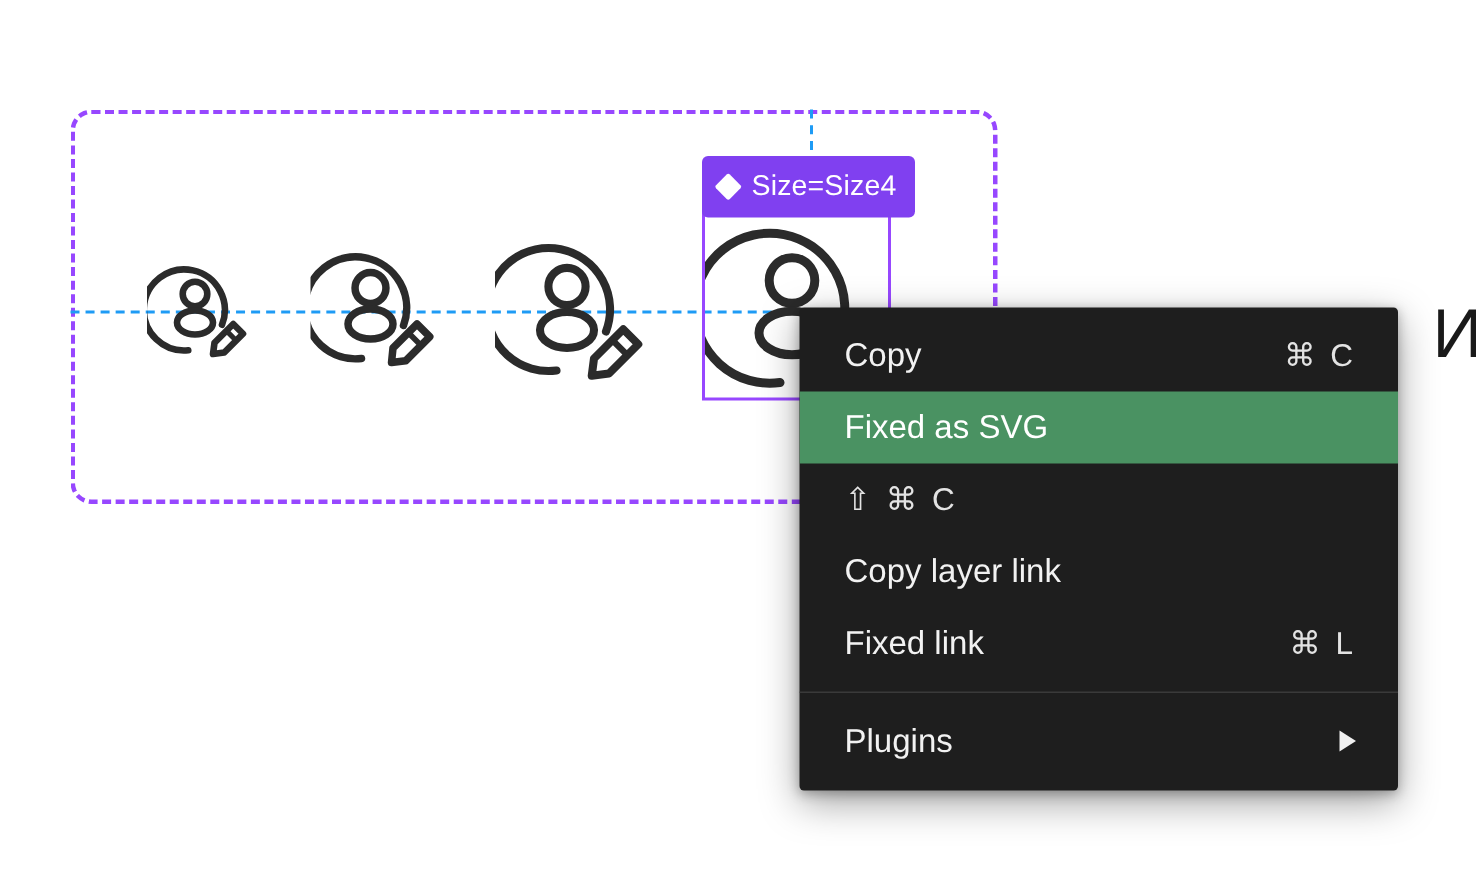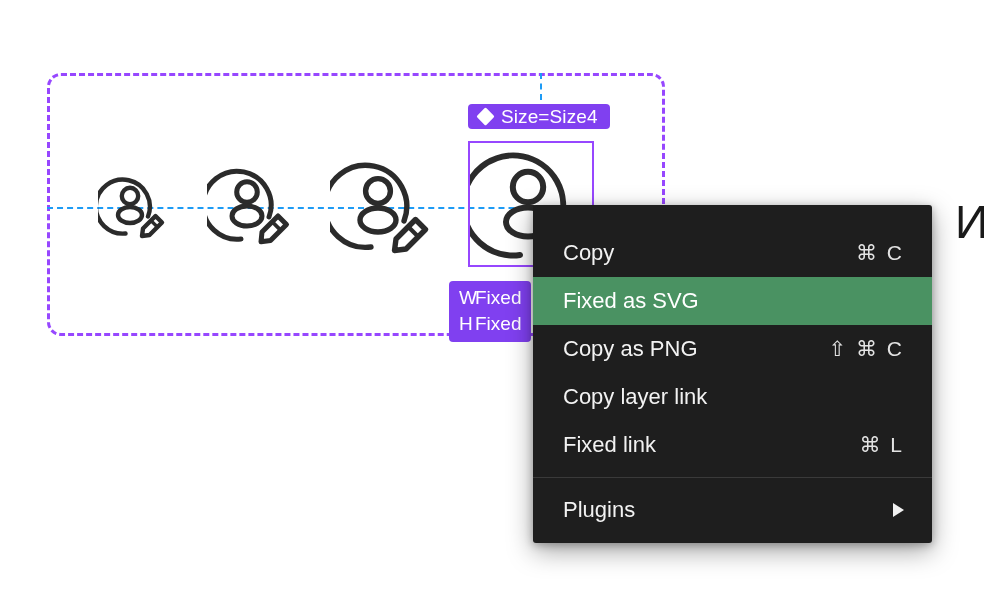--- a/index.html
+++ b/index.html
@@ -75,21 +75,21 @@
     height: 126px;
     border: 2px solid #9747ff;
     box-sizing: border-box;
   }
 
   
   #variant-badge {
     position: absolute;
     left: 468px;
     top: 104px;
-    height: 25px;
+    height: 41px;
     display: flex;
     align-items: center;
     gap: 9px;
     padding: 0 12px 0 11px;
     background: #8040f0;
     border-radius: 4px;
     color: #ffffff;
     font-size: 19px;
     line-height: 1;
     letter-spacing: 0.1px;
@@ -136,21 +136,21 @@
 
   
   #context-menu {
     position: absolute;
     left: 533px;
     top: 205px;
     width: 399px;
     background: #1e1e1e;
     border-radius: 3px;
     box-shadow: 0 8px 26px rgba(0,0,0,0.36), 0 2px 8px rgba(0,0,0,0.28);
-    padding: 24px 0 9px 0;
+    padding: 8px 0 9px 0;
     box-sizing: border-box;
     overflow: hidden;
   }
   .menu-item {
     height: 48px;
     display: flex;
     align-items: center;
     padding: 0 28px 0 30px;
     color: #f2f2f2;
     font-size: 22px;
@@ -233,43 +233,34 @@
     </svg>
   </div>
 
   <div id="selection-box"></div>
 
   <div id="variant-badge">
     <span class="diamond"></span>
     <span>Size=Size4</span>
   </div>
 
-  <div id="constraint-badges">
-    <span class="row">
-      <span class="key">W</span><span>Fixed</span>
-    </span>
-    <span class="row">
-      <span class="key">H</span><span>Fixed</span>
-    </span>
-  </div>
 
   <div id="side-text">Ир</div>
 
 </div>
 
 <div id="context-menu">
     <div class="menu-item">
       <span class="label">Copy</span>
       <span class="shortcut">⌘ C</span>
     </div>
     <div class="menu-item highlighted">
       <span class="label">Fixed as SVG</span>
     </div>
     <div class="menu-item">
-      <span class="label">Copy as PNG</span>
       <span class="shortcut">⇧ ⌘ C</span>
     </div>
     <div class="menu-item">
       <span class="label">Copy layer link</span>
     </div>
     <div class="menu-item">
       <span class="label">Fixed link</span>
       <span class="shortcut">⌘ L</span>
     </div>
     <div class="menu-separator"></div>

